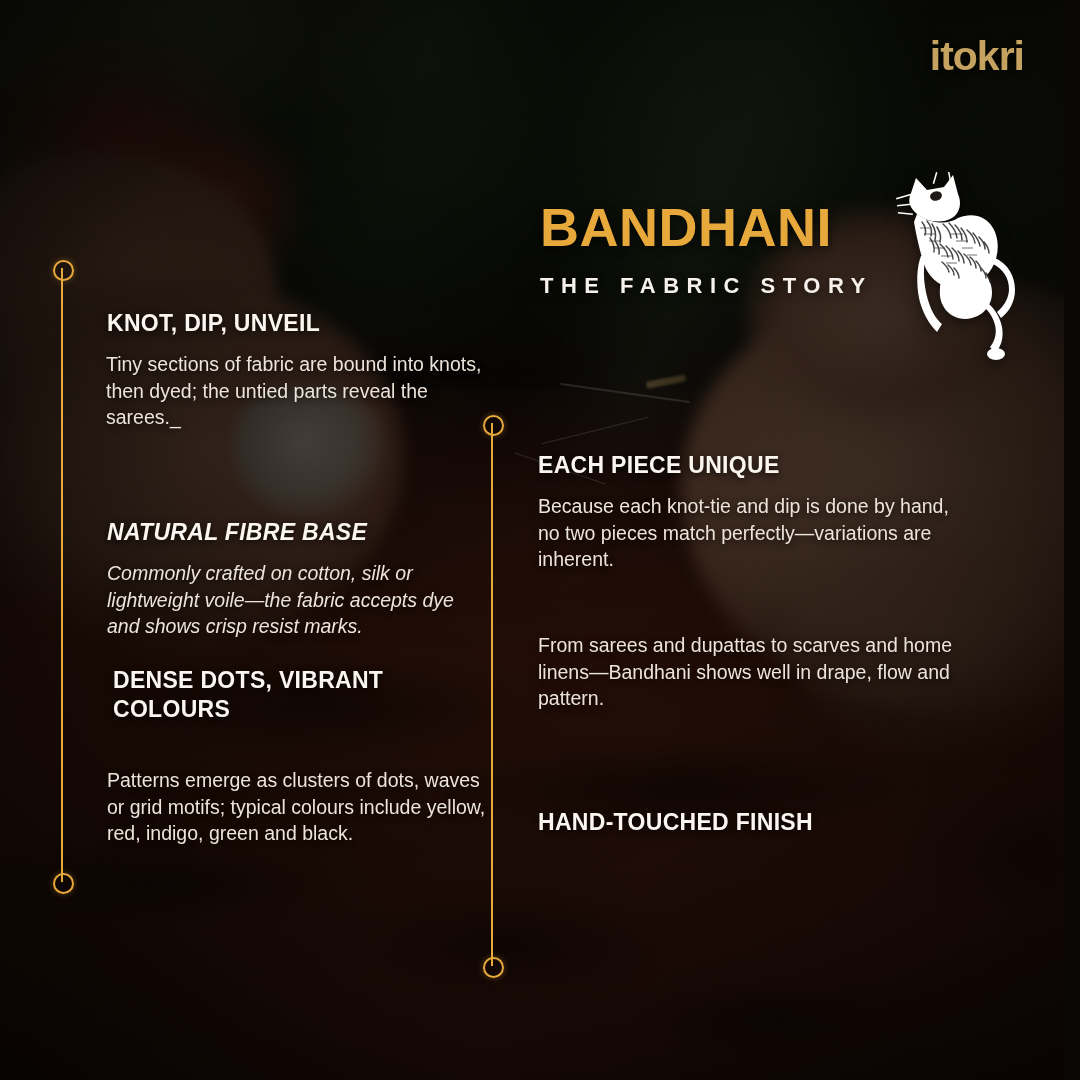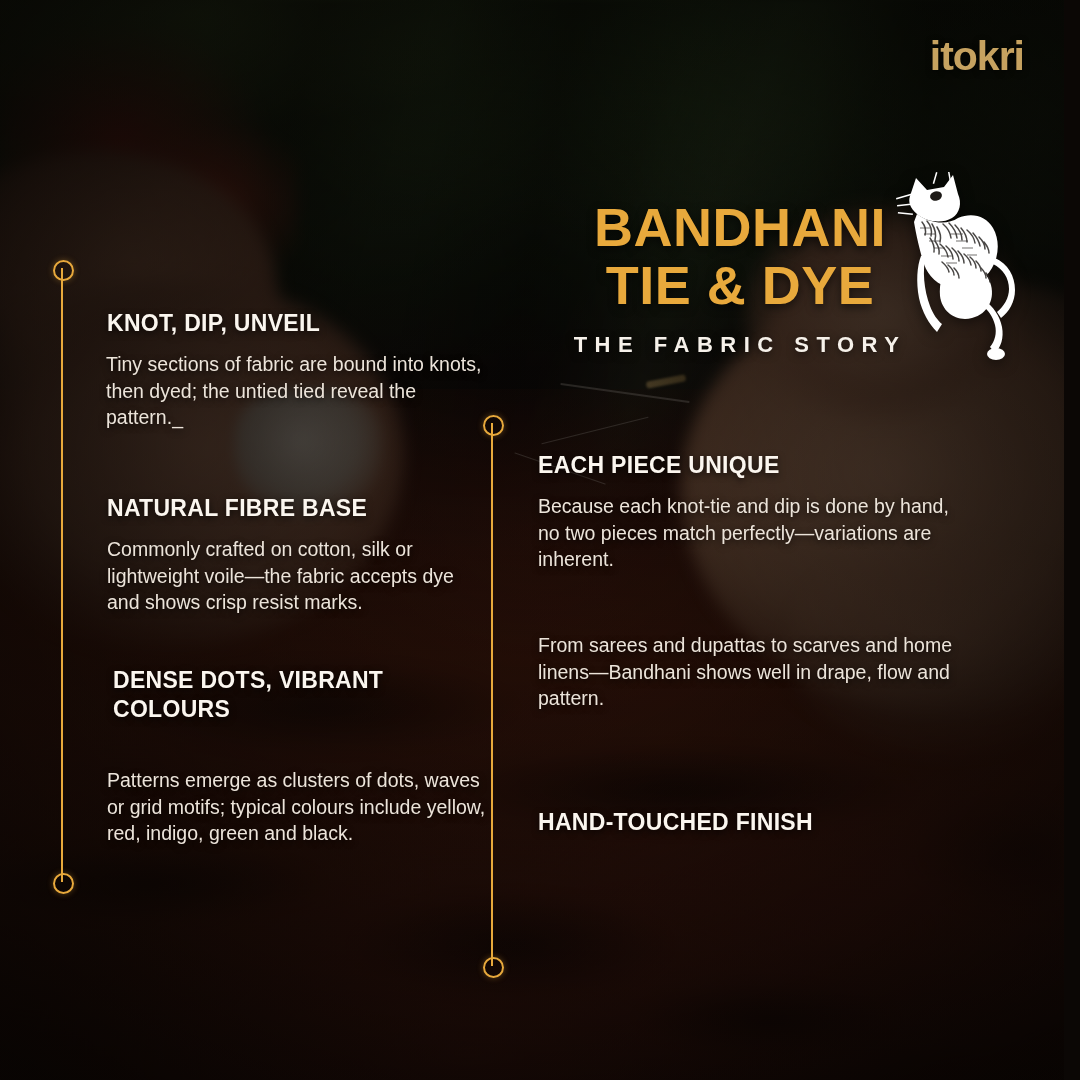--- a/index.html
+++ b/index.html
@@ -157,21 +157,20 @@
     line-height: 1;
     text-shadow: 0 2px 6px rgba(0,0,0,.55);
   }
 
   
   .title-block {
     position: absolute;
     left: 540px;
     top: 198px;
     width: 400px;
-    text-align: center;
   }
   .title-line {
     color: #e8a93c;
     font-size: 54px;
     font-weight: 700;
     letter-spacing: .5px;
     line-height: 1.08;
     text-shadow: 0 3px 10px rgba(0,0,0,.60);
     white-space: nowrap;
   }
@@ -231,21 +230,21 @@
     font-size: 19.5px;
     font-weight: 400;
     line-height: 1.37;
     text-shadow: 0 2px 7px rgba(0,0,0,.72);
   }
 
   
   .col-left  .block { left: 0; width: 380px; }
   .lb1 { top: 309px; padding-left: 107px; }
   .lb1 p { padding-left: 0; margin-left: -1px; }
-  .lb2 { top: 494px; padding-left: 107px; }
+  .lb2 { top: 518px; padding-left: 107px; font-style: italic; }
   .lb3 { top: 666px; padding-left: 107px; }
   .lb3 h3 { padding-left: 6px; }
   .lb3 p  { padding-left: 0; margin-top: 43px; }
 
   
   .col-right .block { left: 538px; width: 420px; }
   .rb1 { top: 451px; }
   .rb2 { top: 626px; }
   .rb3 { top: 808px; }
   .rb2 p, .rb3 p { margin-top: 6px; }
@@ -277,21 +276,20 @@
   <div class="bg-layer bg-scrim"></div>
 
   <div class="content">
 
     <div class="logo">
       <span>itokri</span>
     </div>
 
     <div class="title-block">
       <div class="title-line">BANDHANI</div>
-      <div class="title-line">TIE &amp; DYE</div>
       <div class="subtitle">THE FABRIC STORY</div>
     </div>
 
     <div class="cat-wrap">
       <svg viewBox="0 0 122 190" width="122" height="190" aria-hidden="true">
         <g fill="#ffffff">
 
           <path d="M14 24 L20 6 L31 18 L48 15 L57 3 L62 22 C66 31 64 41 56 46 C46 52 30 50 21 42 C14 36 12 30 14 24 Z"></path>
 
           <path d="M21 42 C34 52 52 53 62 46 C76 40 90 44 97 56 C104 68 103 84 96 96
@@ -337,21 +335,21 @@
     <div class="rail rail-left"></div>
     <div class="rail rail-right"></div>
     <div class="rail-dot dot-l-top"></div>
     <div class="rail-dot dot-l-bot"></div>
     <div class="rail-dot dot-r-top"></div>
     <div class="rail-dot dot-r-bot"></div>
 
     <div class="col-left">
       <div class="block lb1">
         <h3>KNOT, DIP, UNVEIL</h3>
-        <p>Tiny sections of fabric are bound into knots, then dyed; the untied tied reveal the pattern._</p>
+        <p>Tiny sections of fabric are bound into knots, then dyed; the untied parts reveal the sarees._</p>
       </div>
       <div class="block lb2">
         <h3>NATURAL FIBRE BASE</h3>
         <p>Commonly crafted on cotton, silk or lightweight voile—the fabric accepts dye and shows crisp resist marks.</p>
       </div>
       <div class="block lb3">
         <h3>DENSE DOTS, VIBRANT COLOURS</h3>
         <p>Patterns emerge as clusters of dots, waves or grid motifs; typical colours include yellow, red, indigo, green and black.</p>
       </div>
     </div>

